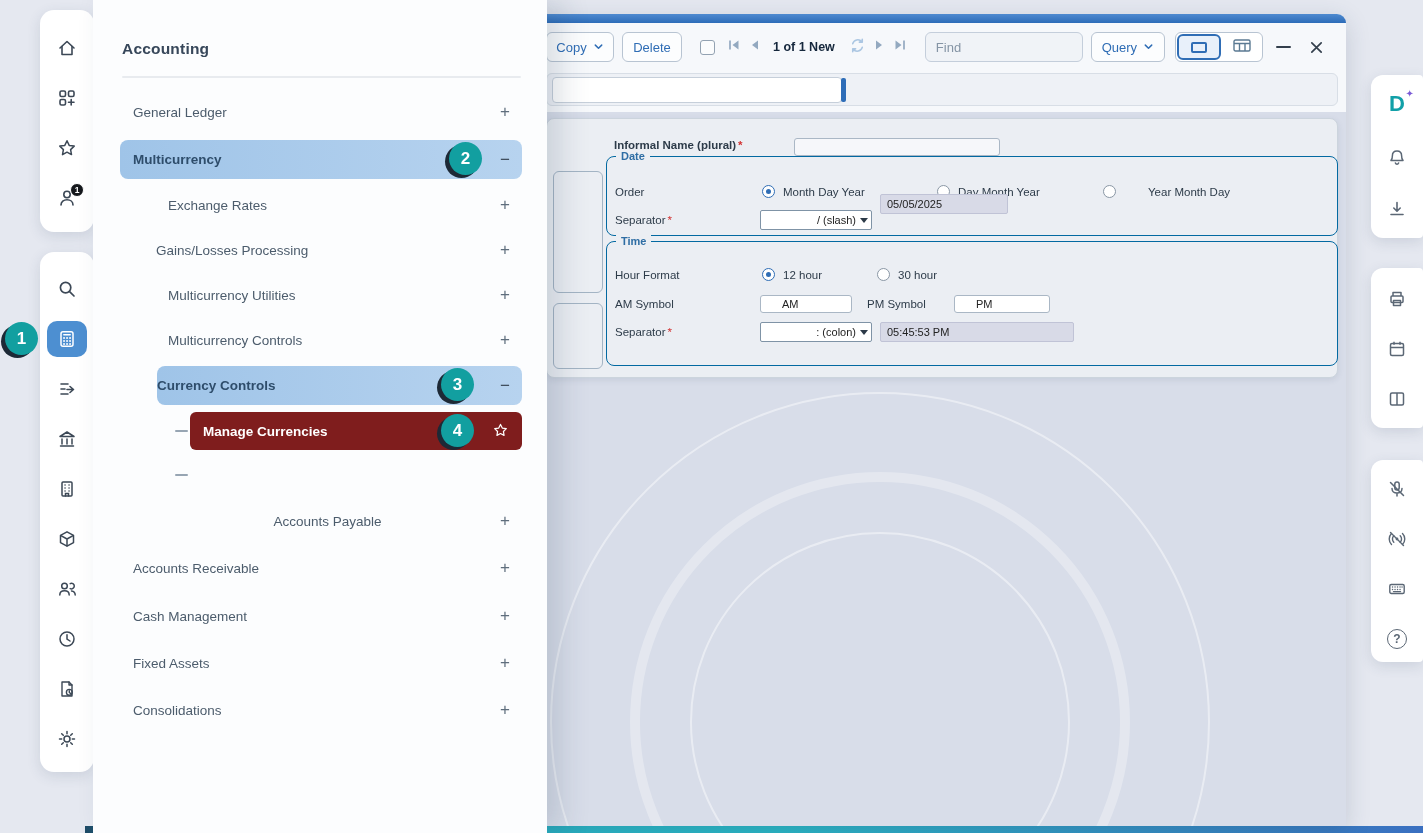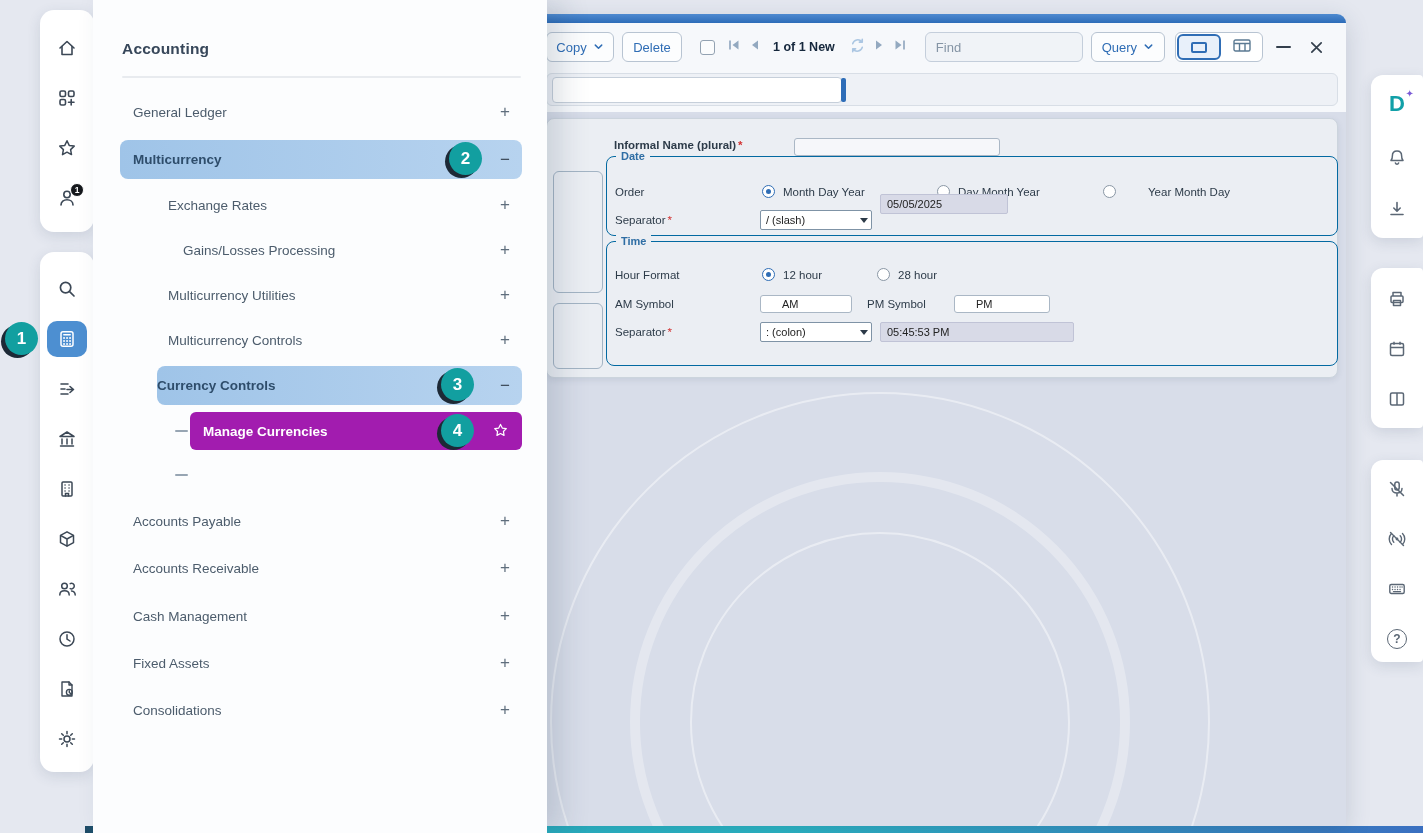--- a/index.html
+++ b/index.html
@@ -57,21 +57,21 @@
   .informal-input { left:247px; top:19px; width:206px; }
   .fieldset { position:absolute; border:1px solid #0369a1; border-radius:8px; }
   .fs-date { left:59px; top:37px; width:732px; height:80px; }
   .fs-time { left:59px; top:122px; width:732px; height:125px; }
   .legend { position:absolute; top:-7px; left:9px; background:#ebeef3; padding:0 5px; font-size:11px; font-weight:bold; color:#2e6da4; }
   .radio { position:absolute; width:13px; height:13px; border:1.5px solid #8a97a5; border-radius:50%; background:#fff; }
   .radio.on { border-color:#2f6db5; }
   .radio.on::after { content:""; position:absolute; left:2.5px; top:2.5px; width:5px; height:5px; border-radius:50%; background:#2f6db5; }
   .dropdown { position:absolute; width:112px; height:20px; background:#fff; border:1px solid #7f93a6; border-radius:2px;
     display:flex; align-items:center; cursor:pointer; }
-  .dd-text { flex:1; font-size:11px; color:#222; padding-left:5px; white-space:nowrap; overflow:hidden; }
+  .dd-text { flex:1; font-size:11px; color:#222; padding-left:5px; white-space:nowrap; overflow:hidden;text-align:right; }
   .dd-arrow { width:15px; display:flex; align-items:center; justify-content:center; }
   .dd-arrow::before { content:""; border-left:4px solid transparent; border-right:4px solid transparent; border-top:5px solid #2c3a48; }
   .preview { position:absolute; height:20px; background:#d8dae7; border:1px solid #c0c3d6; border-radius:2px;
     font-size:11px; color:#222; line-height:18px; padding-left:6px; }
 
   
   .left-rail { position:absolute; left:40px; top:0; width:54px; z-index:3; }
   .lr-card { position:absolute; left:0; width:54px; background:#fff; border-radius:14px; box-shadow:0 4px 14px rgba(50,70,100,.14); }
   .lr1 { top:10px; height:222px; }
   .lr2 { top:252px; height:520px; }
@@ -98,32 +98,32 @@
   .flyout { position:absolute; left:93px; top:0; width:454px; height:833px; background:#fcfdfe; z-index:4;
     box-shadow:14px 0 28px rgba(40,60,90,.16); }
   .fly-title { position:absolute; left:29px; top:40px; font-size:15.5px; font-weight:bold; color:#37475a; letter-spacing:.2px; }
   .fly-div { position:absolute; left:29px; top:76px; width:399px; height:2px; background:#e8ebef; border-radius:1px; }
   .mrow { position:absolute; right:25px; height:40px; display:flex; align-items:center; cursor:pointer; }
   .mrow .lbl { font-size:13.5px; font-weight:500; color:#4c5c6c; white-space:nowrap; }
   .mrow .expand { position:absolute; right:12px; font-size:17px; font-weight:400; color:#5f6e7d; }
   .mrow.hl { background:linear-gradient(90deg,#9fc4e8,#b7d3ef); border-radius:8px; height:39px; }
   .mrow.hl .lbl { color:#2e4d6b; font-weight:600; }
   .mrow.hl .expand { color:#3c4a58; }
-  .mrow.sel { background:#a21caf; border-radius:6px; height:38px; }
+  .mrow.sel { background:#7f1d1d; border-radius:6px; height:38px; }
   .mrow.sel .lbl { color:#fff; font-weight:600; }
   .mi0  { left:27px; top:92px;  padding-left:13px; }
   .mi1  { left:27px; top:140px; padding-left:13px; }
   .mi2  { left:64px; top:185px; padding-left:11px; }
-  .mi3  { left:79px; top:230px; padding-left:11px; }
+  .mi3  { left:52px; top:230px; padding-left:11px; }
   .mi4  { left:64px; top:275px; padding-left:11px; }
   .mi5  { left:64px; top:320px; padding-left:11px; }
   .mi6  { left:64px; top:366px; }
   .mi7  { left:97px; top:412px; padding-left:13px; }
   .mi8  { left:97px; top:455px; padding-left:13px; }
-  .mi9  { left:27px; top:501px; padding-left:13px; }
+  .mi9  { left:27px; top:501px; padding-left:13px;justify-content:center; }
   .mi10 { left:27px; top:548px; padding-left:13px; }
   .mi11 { left:27px; top:596px; padding-left:13px; }
   .mi12 { left:27px; top:643px; padding-left:13px; }
   .mi13 { left:27px; top:690px; padding-left:13px; }
   .tree-dash { position:absolute; left:82px; width:13px; height:2px; background:#97a5b3; border-radius:1px; }
   .td7 { top:430px; } .td8 { top:474px; }
   .fav-star { position:absolute; right:14px; top:11px; }
 
   
   .step-badge { position:absolute; width:33px; height:33px; border-radius:50%; background:#129fa0; color:#fff;
@@ -258,21 +258,21 @@
         </div>
         <div class="preview" style="left:273px; top:37px; width:128px;">05/05/2025</div>
       </div>
 
       <div class="fieldset fs-time">
         <div class="legend">Time</div>
         <div class="flabel" style="left:8px; top:27px;">Hour Format</div>
         <div class="radio on" style="left:155px; top:26px;"></div>
         <div class="flabel" style="left:176px; top:27px;">12 hour</div>
         <div class="radio" style="left:270px; top:26px;"></div>
-        <div class="flabel" style="left:291px; top:27px;">28 hour</div>
+        <div class="flabel" style="left:291px; top:27px;">30 hour</div>
         <div class="flabel" style="left:8px; top:56px;">AM Symbol</div>
         <input class="txt-input" style="left: 153px; top: 53px; width: 92px; background: rgb(255, 255, 255);" value="AM">
         <div class="flabel" style="left:260px; top:56px;">PM Symbol</div>
         <input class="txt-input" style="left: 347px; top: 53px; width: 96px; background: rgb(255, 255, 255);" value="PM">
         <div class="flabel" style="left:8px; top:84px;">
           <span>Separator</span><span class="req">*</span>
         </div>
         <div class="dropdown" style="left:153px; top:80px;">
           <span class="dd-text">: (colon)</span>
           <span class="dd-arrow"></span>

